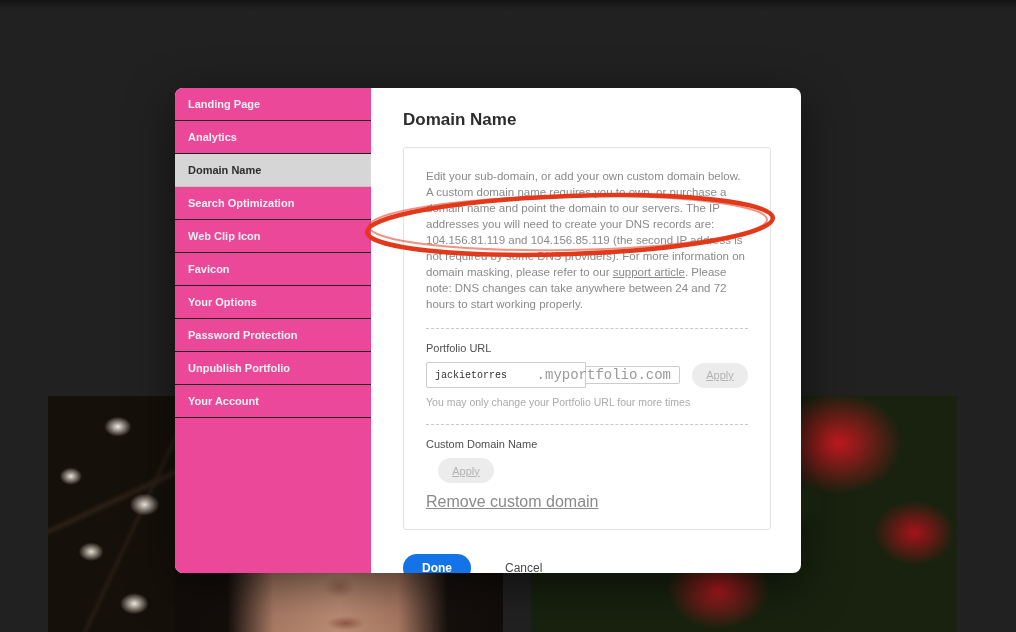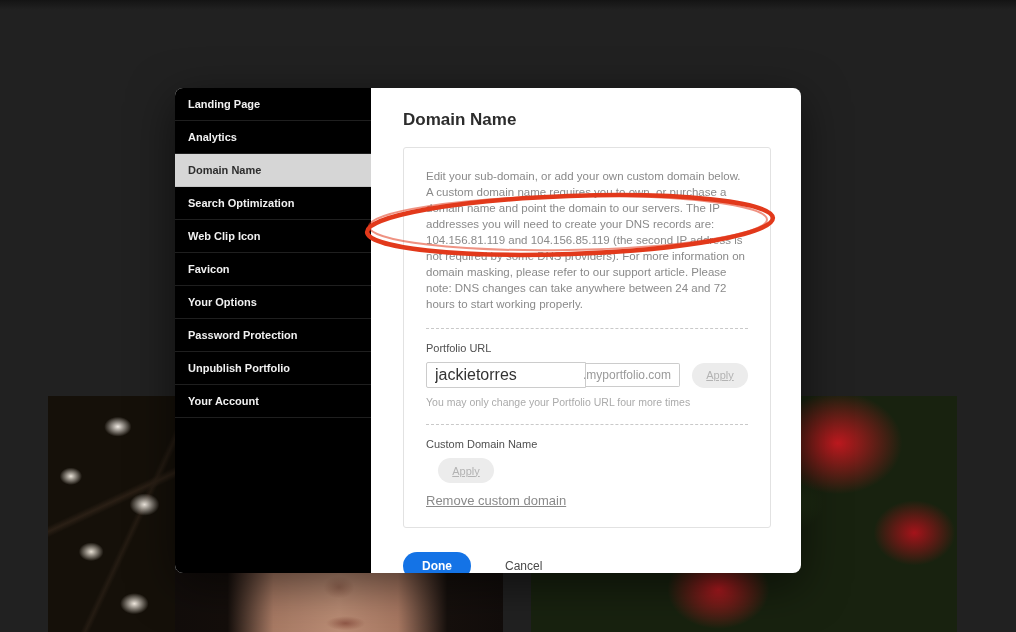--- a/index.html
+++ b/index.html
@@ -47,61 +47,61 @@
       #18220f;
   }
 
   
   .modal {
     position:absolute; left:175px; top:88px; width:626px; height:485px;
     background:#ffffff; border-radius:8px; overflow:hidden;
     display:flex; z-index:10;
     box-shadow:0 12px 45px rgba(0,0,0,.55);
   }
-  .sidebar { width:196px; background:#000000; flex-shrink:0; }
+  .sidebar { width:196px; background:#ec4899; flex-shrink:0; }
   .sb-item {
     height:33px; line-height:33px; padding-left:13px;
     color:#f1f1f1; font-size:11px; font-weight:bold;
     border-bottom:1px solid #1f1f1f; cursor:pointer;
   }
   .sb-item.selected { background:#d6d6d6; color:#2d2d2d; border-bottom:1px solid #c4c4c4; }
 
   .content { flex:1; padding:22px 32px 0 32px; position:relative; }
   .modal-title { font-size:17px; font-weight:bold; color:#2c2c2c; margin-bottom:17px; }
 
   .box {
     border:1px solid #e2e2e2; border-radius:3px;
     padding:20px 22px 18px 22px; background:#ffffff;
   }
   .desc { font-size:11.5px; line-height:16px; color:#8a8a8a; }
-  .desc a { color:#8a8a8a; cursor:pointer; }
+  .desc a { color:#8a8a8a; text-decoration:underline; cursor:pointer; }
   .dashed { border-top:1px dashed #c9c9c9; margin:16px 0 13px 0; }
   .field-label { font-size:11px; color:#4f4f4f; margin-bottom:8px; }
   .input-row { display:flex; align-items:center; }
   .text-input {
     height:26px; border:1px solid #cccccc; border-radius:2px;
-    padding:0 8px; font-size:16px; color:#333333;
-    font-family:Liberation Sans, sans-serif; outline:none;
+    padding:0 8px; font-size:10px; color:#333333;
+    font-family:Liberation Mono, monospace; outline:none;
   }
   .url-input { width:160px; border-radius:2px 0 0 2px; }
   .url-suffix {
-    height:24px; width:94px; border:1px solid #cccccc; border-left:none;
+    height:18px; width:94px; border:1px solid #cccccc; border-left:none;
     border-radius:0 2px 2px 0; display:flex; align-items:center; justify-content:flex-end;
-    padding:0 8px; font-size:12px; color:#9a9a9a; background:#ffffff;
+    padding:0 8px; font-size:14px; color:#9a9a9a; background:#ffffff;font-family:Liberation Mono, monospace;
   }
   .domain-input { width:254px; }
   .apply-btn {
     margin-left:12px; width:56px; height:25px; border:none; border-radius:13px;
     background:#ececec; color:#b3b3b3; font-size:11px; cursor:default;
     font-family:"Liberation Sans","DejaVu Sans",sans-serif;
     text-decoration:underline;
   }
   .helper { font-size:10.5px; color:#ababab; margin-top:8px; }
   .remove-link {
-    display:inline-block; margin-top:10px; font-size:13px; color:#8a8a8a;
+    display:inline-block; margin-top:10px; font-size:16px; color:#8a8a8a;
     text-decoration:underline; cursor:pointer;
   }
   .footer { display:flex; align-items:center; margin-top:24px; }
   .done-btn {
     height:28px; padding:2px 19px; border:none; border-radius:14px;
     color:#ffffff; font-size:12px; font-weight:bold; cursor:pointer;
     font-family:"Liberation Sans","DejaVu Sans",sans-serif;
   }
   .cancel-btn {
     margin-left:34px; background:none; border:none; font-size:12px; color:#4a4a4a;

